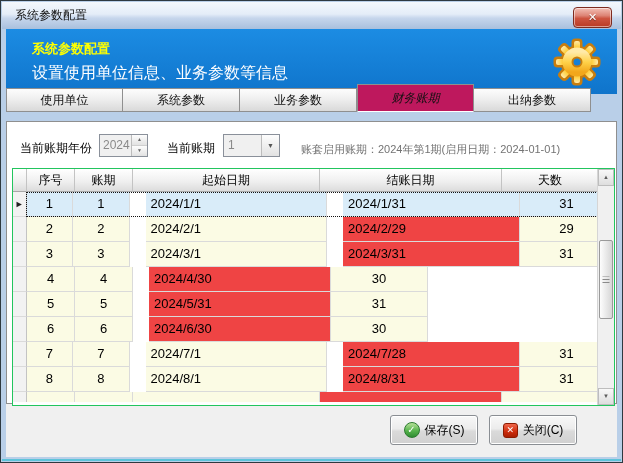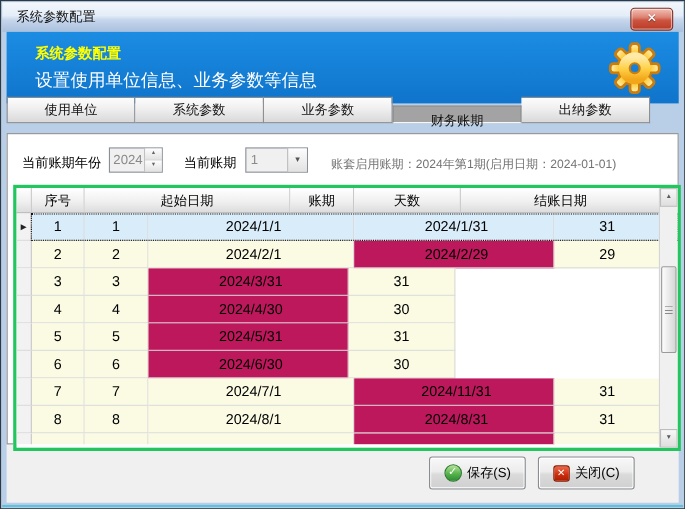--- a/index.html
+++ b/index.html
@@ -28,22 +28,22 @@
   .banner-title{color:#ffff00;font-weight:bold;font-size:13px;margin:11px 0 5px 26px;}
   .banner-sub{color:#ffffff;font-size:16px;margin-left:26px;}
   .gear{position:absolute;right:16px;top:9px;width:48px;height:48px;}
   
   .tabstrip{position:absolute;left:5px;top:83px;right:5px;height:28px;display:flex;z-index:3;}
   .tab{width:117px;box-sizing:border-box;margin-top:4px;
     background:linear-gradient(#fdfdfd,#efefef 45%,#d9d9d9);
     border:1px solid #8f8f8f;border-left-width:0;
     font-size:12px;color:#111;text-align:center;line-height:22px;cursor:pointer;}
   .tab:first-child{border-left-width:1px;}
-  .tab.active{margin-top:12px;background:#a3a3a3;border-left-width:1px;border-bottom-color:#fff;
-    line-height:27px;position:relative;z-index:4;}
+  .tab.active{margin-top:0;background:#be185d;border-left-width:1px;border-bottom-color:#fff;
+    line-height:27px;position:relative;z-index:4;font-style:italic;}
   
   .panel{position:absolute;left:5px;right:5px;top:120px;height:283px;background:#ffffff;
     border:1px solid #8f8f8f;box-sizing:border-box;z-index:2;}
   
   .controls{display:flex;align-items:flex-end;padding:12px 0 0 13px;font-size:12px;color:#000;}
   .ctl-label{white-space:nowrap;}
   .spinner{width:47px;height:21px;margin-left:7px;border:1px solid #8a909a;background:#f0f0f0;
     display:flex;box-sizing:content-box;}
   .spinner-value{flex:1;color:#8a8a8a;font-size:12px;line-height:21px;padding-left:3px;}
   .spin-btns{width:15px;display:flex;flex-direction:column;border-left:1px solid #bcbcbc;}
@@ -51,38 +51,38 @@
     text-align:center;line-height:9px;cursor:pointer;}
   .spin-btn.up{border-bottom:1px solid #cfcfcf;}
   .combo{width:55px;height:21px;margin-left:8px;border:1px solid #8a909a;background:#f0f0f0;display:flex;}
   .combo-value{flex:1;color:#8a8a8a;font-size:12px;line-height:21px;padding-left:4px;}
   .combo-btn{width:17px;background:linear-gradient(#fdfdfd,#e2e2e2);border-left:1px solid #bcbcbc;
     font-size:7px;color:#555;text-align:center;line-height:21px;cursor:pointer;}
   .gap-lg{margin-left:19px;}
   .info-text{margin-left:21px;font-size:11px;color:#737373;white-space:nowrap;}
   
   .grid{position:absolute;left:5px;top:46px;width:601px;height:236px;
-    border:3px solid #22c55e;background:#fff;overflow:hidden;}
+    border:1px solid #22c55e;background:#fff;overflow:hidden;}
   .thead{display:flex;height:23px;}
   .th{box-sizing:border-box;font-size:12px;color:#000;text-align:center;line-height:22px;
     background:linear-gradient(#ffffff,#f0f0f0 55%,#dcdcdc);
     border-right:1px solid #c3c3c3;border-bottom:1px solid #a8a8a8;cursor:pointer;}
   .trow{display:flex;height:25px;position:relative;}
   .cell{box-sizing:border-box;font-size:13px;color:#000;text-align:center;line-height:24px;
     background:#fbfbe4;border-right:1px solid #dadada;border-bottom:1px solid #dadada;}
-  .cell.left{text-align:center;padding-left:5px;}
+  .cell.left{text-align:left;padding-left:5px;margin-left:16px;}
   .col-ind{width:14px;}
   .col-seq{width:48px;}
   .col-period{width:58px;}
   .col-start{width:187px;}
   .col-end{width:182px;}
   .col-days{width:97px;}
   .cell.col-ind{background:#f2f2f2;border-right:1px solid #c3c3c3;font-size:9px;color:#222;
     line-height:25px;text-align:center;}
-  .cell.col-end{background:#be185d;}
+  .cell.col-end{background:#ef4444;}
   .trow.selected .cell{background:#d9ecf9;}
   .trow.selected .cell.col-ind{background:#f2f2f2;}
   .trow.selected::after{content:"";position:absolute;left:13px;right:0;top:0;bottom:0;
     border:1px dotted #111;pointer-events:none;}
   .trow.partial{height:10px;overflow:hidden;}
   .trow.partial .cell{height:10px;border-bottom:none;}
   
   .vscroll{position:absolute;top:0;right:0;bottom:0;width:17px;background:#f0f0f0;
     border-left:1px solid #d5d5d5;box-sizing:border-box;}
   .scroll-btn{position:absolute;left:0;right:0;height:17px;
@@ -184,24 +184,24 @@
         <span class="combo-value">1</span>
         <div class="combo-btn">▼</div>
       </div>
       <span class="info-text">账套启用账期：2024年第1期(启用日期：2024-01-01)</span>
     </div>
 
     <div class="grid">
       <div class="thead">
         <div class="th col-ind"></div>
         <div class="th col-seq">序号</div>
+        <div class="th col-period">账期</div>
         <div class="th col-start">起始日期</div>
-        <div class="th col-period">账期</div>
+        <div class="th col-end">结账日期</div>
         <div class="th col-days">天数</div>
-        <div class="th col-end">结账日期</div>
       </div>
       <div id="table-body">
           <div class="trow selected">
             <div class="cell col-ind">►</div>
             <div class="cell col-seq">1</div>
             <div class="cell col-period">1</div>
             <div class="cell col-start left">2024/1/1</div>
             <div class="cell col-end left">2024/1/31</div>
             <div class="cell col-days">31</div>
           </div>
@@ -210,20 +210,21 @@
             <div class="cell col-seq">2</div>
             <div class="cell col-period">2</div>
             <div class="cell col-start left">2024/2/1</div>
             <div class="cell col-end left">2024/2/29</div>
             <div class="cell col-days">29</div>
           </div>
           <div class="trow">
             <div class="cell col-ind"></div>
             <div class="cell col-seq">3</div>
             <div class="cell col-period">3</div>
+            <div class="cell col-start left">2024/3/1</div>
             <div class="cell col-end left">2024/3/31</div>
             <div class="cell col-days">31</div>
           </div>
           <div class="trow">
             <div class="cell col-ind"></div>
             <div class="cell col-seq">4</div>
             <div class="cell col-period">4</div>
             <div class="cell col-end left">2024/4/30</div>
             <div class="cell col-days">30</div>
           </div>
@@ -239,21 +240,21 @@
             <div class="cell col-seq">6</div>
             <div class="cell col-period">6</div>
             <div class="cell col-end left">2024/6/30</div>
             <div class="cell col-days">30</div>
           </div>
           <div class="trow">
             <div class="cell col-ind"></div>
             <div class="cell col-seq">7</div>
             <div class="cell col-period">7</div>
             <div class="cell col-start left">2024/7/1</div>
-            <div class="cell col-end left">2024/11/31</div>
+            <div class="cell col-end left">2024/7/28</div>
             <div class="cell col-days">31</div>
           </div>
           <div class="trow">
             <div class="cell col-ind"></div>
             <div class="cell col-seq">8</div>
             <div class="cell col-period">8</div>
             <div class="cell col-start left">2024/8/1</div>
             <div class="cell col-end left">2024/8/31</div>
             <div class="cell col-days">31</div>
           </div>

